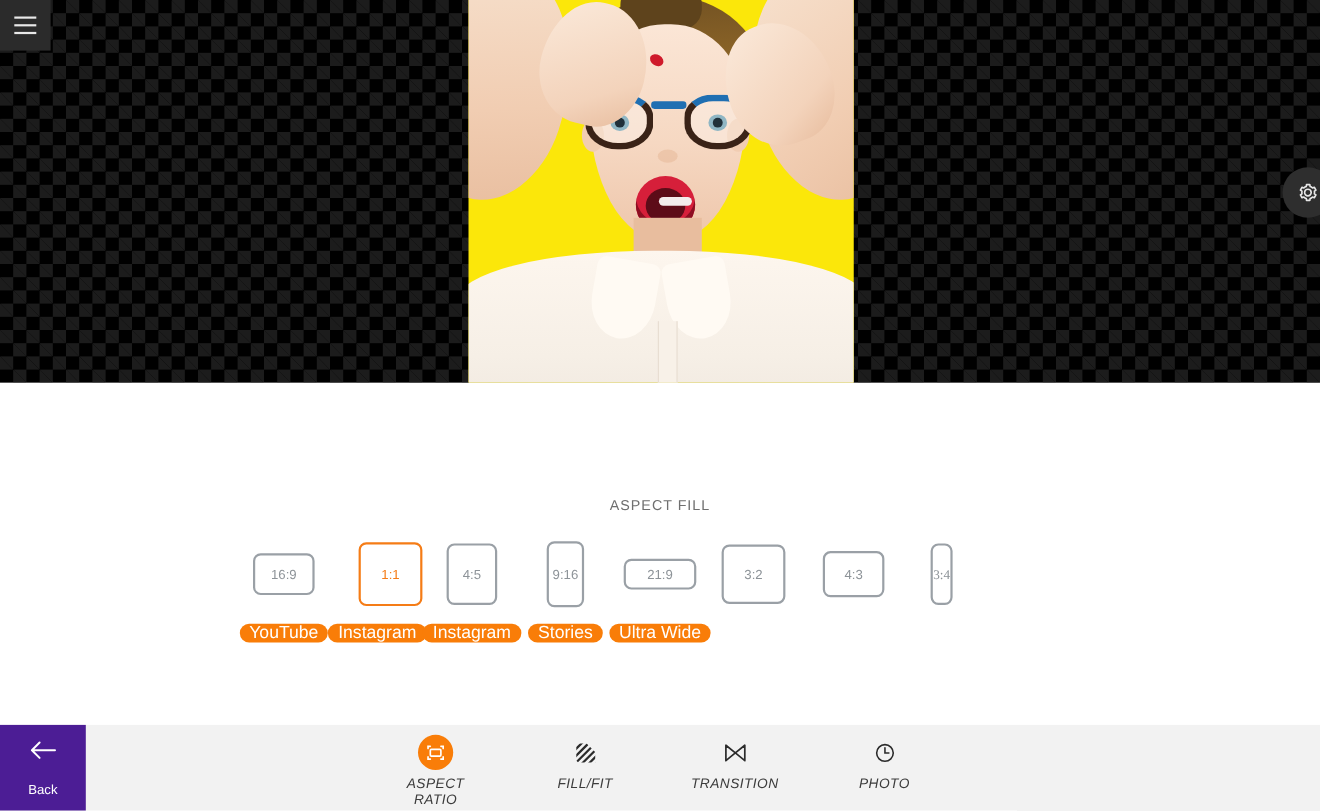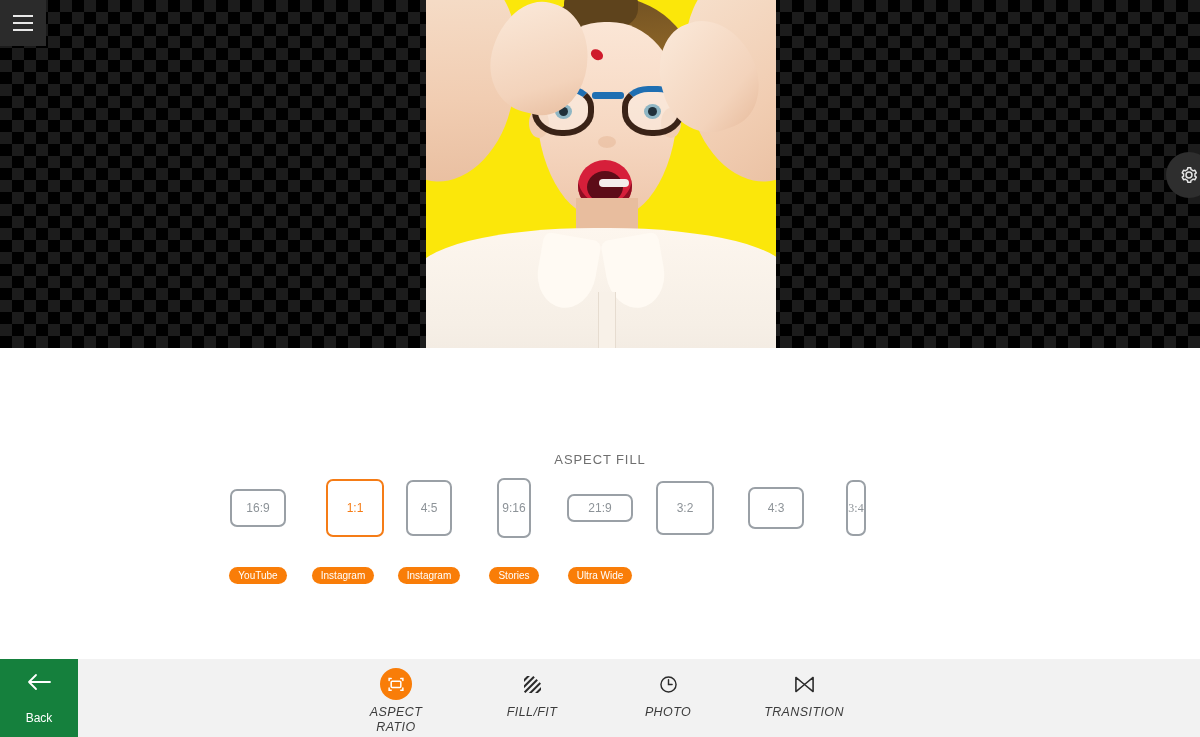--- a/index.html
+++ b/index.html
@@ -255,45 +255,45 @@
     font-size: 12px;
     color: #8d9398;
   }
   .ratio-item.selected .ratio-card {
     border-color: #f57c16;
     color: #f57c16;
     border-width: 2px;
     margin-left: 24px;
   }
   .ratio-badge {
-    margin-top: 20px;
+    margin-top: 6px;
     height: 17px;
     padding: 0 9px;
     border-radius: 9px;
     background: #f97d08;
     color: #ffffff;
-    font-size: 10px;
+    font-size: 16px;
     line-height: 17px;
     white-space: nowrap;
   }
   .ratio-badge.empty { visibility: hidden; }
 
   
   .bottombar {
     position: absolute;
     left: 0; top: 659px;
     width: 1200px; height: 78px;
     background: #f2f2f2;
   }
 
   .back-btn {
     position: absolute;
     left: 0; top: 0;
     width: 78px; height: 78px;
-    background: #15803d;
+    background: #4c1d95;
     display: flex; flex-direction: column;
     align-items: center; justify-content: center;
     gap: 19px;
     cursor: pointer;
   }
   .back-btn svg { width: 26px; height: 20px; }
   .back-btn .lbl { color: #ffffff; font-size: 12px; }
 
   .tools {
     position: absolute;
@@ -462,34 +462,34 @@
               </defs>
       <g clip-path="url(#ffclip)" stroke="#2b2b2b" stroke-width="2.6">
         <path d="M-2 18L14 2 M2 22L18 6 M6 26L22 10 M10 30L26 14 M14 34L30 18 M18 38L34 22"></path>
       </g>
     </svg>
           </div>
           <div class="lbl">FILL/FIT</div>
         </div>
         <div class="tool">
           <div class="tool-ico">
+            <svg viewBox="0 0 32 32" width="25" height="25">
+      <path fill="none" stroke="#2b2b2b" stroke-width="2" stroke-linejoin="round" d="M5 7v18l11-9zM27 7v18l-11-9z"></path>
+    </svg>
+          </div>
+          <div class="lbl">TRANSITION</div>
+        </div>
+        <div class="tool">
+          <div class="tool-ico">
             <svg viewBox="0 0 32 32" width="23" height="23">
       <circle cx="16" cy="16" r="10.5" fill="none" stroke="#2b2b2b" stroke-width="2"></circle>
       <path fill="none" stroke="#2b2b2b" stroke-width="2" stroke-linecap="round" d="M16 9.5V16h5"></path>
     </svg>
           </div>
           <div class="lbl">PHOTO</div>
-        </div>
-        <div class="tool">
-          <div class="tool-ico">
-            <svg viewBox="0 0 32 32" width="25" height="25">
-      <path fill="none" stroke="#2b2b2b" stroke-width="2" stroke-linejoin="round" d="M5 7v18l11-9zM27 7v18l-11-9z"></path>
-    </svg>
-          </div>
-          <div class="lbl">TRANSITION</div>
         </div>
       </div>
 
     <div class="back-btn">
       <svg viewBox="0 0 26 20">
         <path fill="none" stroke="#ffffff" stroke-width="1.8" stroke-linecap="round" stroke-linejoin="round" d="M24 10H3 M10 3L3 10l7 7"></path>
       </svg>
       <div class="lbl">Back</div>
     </div>
   </div>

